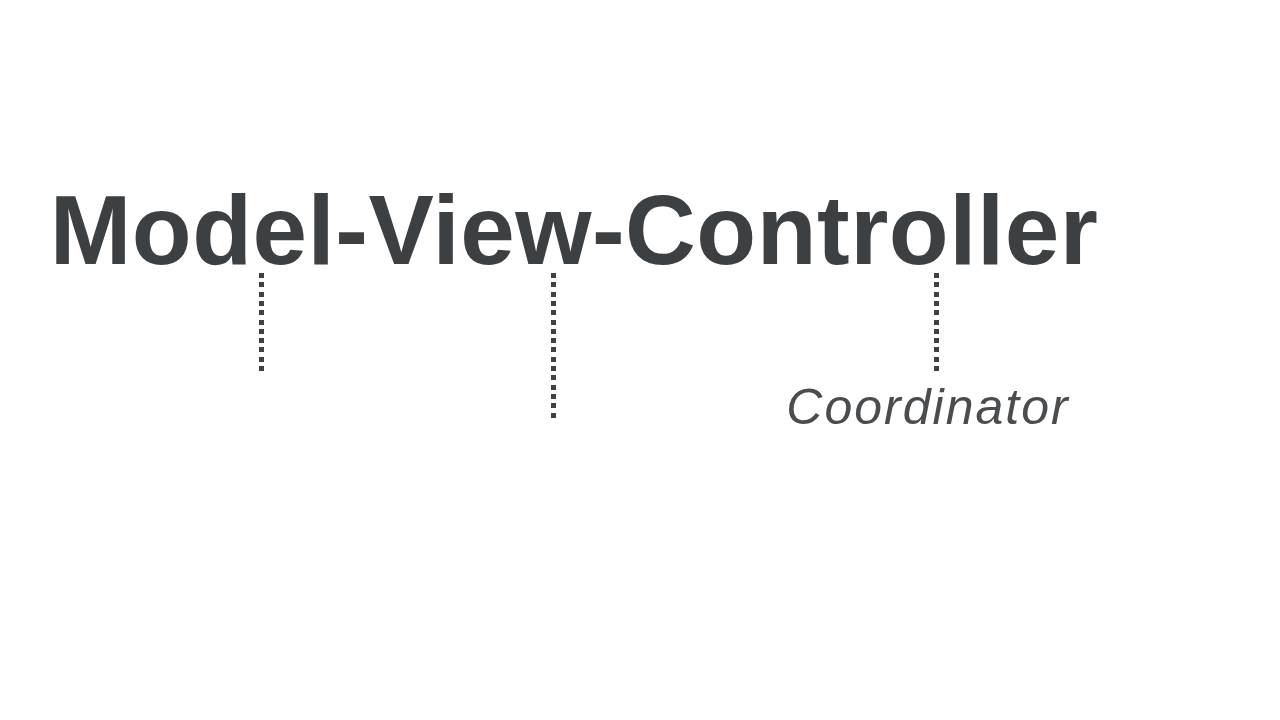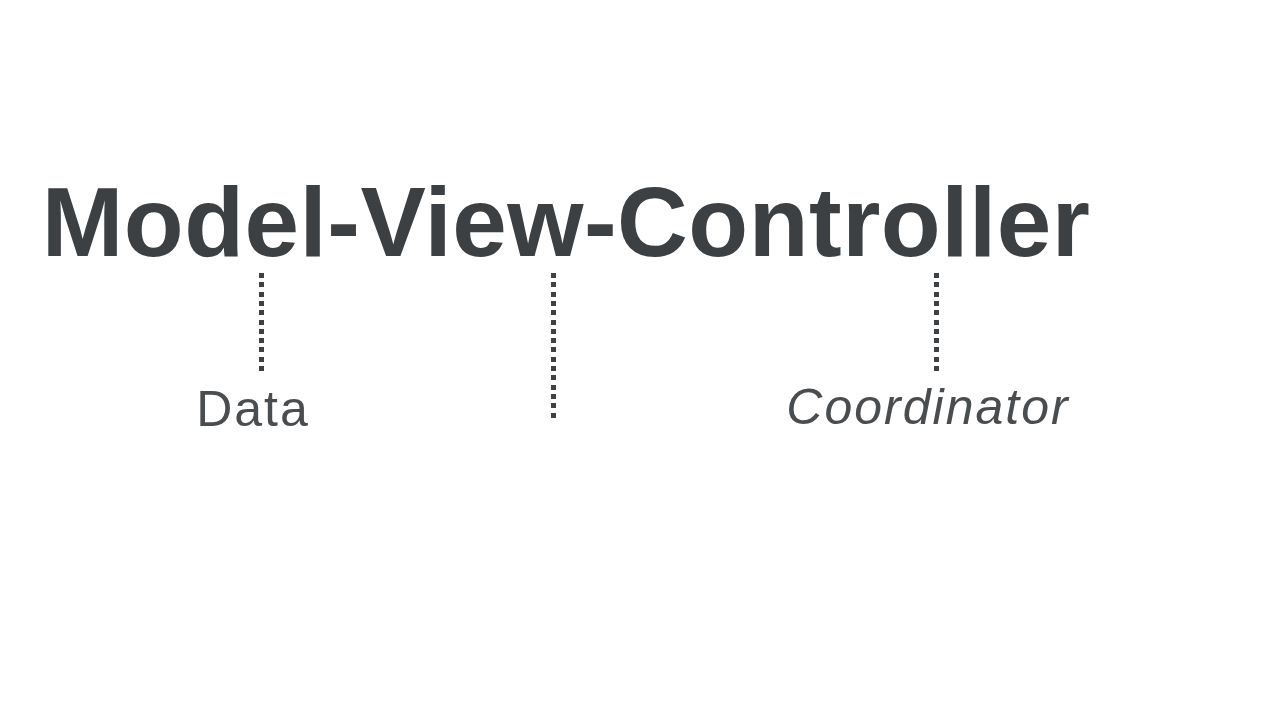--- a/index.html
+++ b/index.html
@@ -17,21 +17,21 @@
     width: 1280px;
     height: 720px;
     background: var(--bg, #ffffff);
     overflow: hidden;
   }
   .title {
     position: absolute;
     top: 160px;
     left: 0;
     width: 1124px;
-    margin: 4px;
+    margin: 12px;
     text-align: center;
     font-size: 98px;
     line-height: 1.2;
     font-weight: 700;
     letter-spacing: 0.5px;
     color: var(--title-color, #3d4043);
   }
   .dotted-line {
     position: absolute;
     width: 5px;
@@ -88,18 +88,17 @@
 <div class="stage">
 
   <h1 class="title">Model-View-Controller</h1>
 
   <div class="dotted-line line-model"></div>
 
   <div class="dotted-line line-view"></div>
 
   <div class="dotted-line line-controller"></div>
 
-  <div class="annotation-label label-model">Data</div>
 
 
   <div class="annotation-label label-controller">Coordinator</div>
 
 </div>
 
 </body></html>

